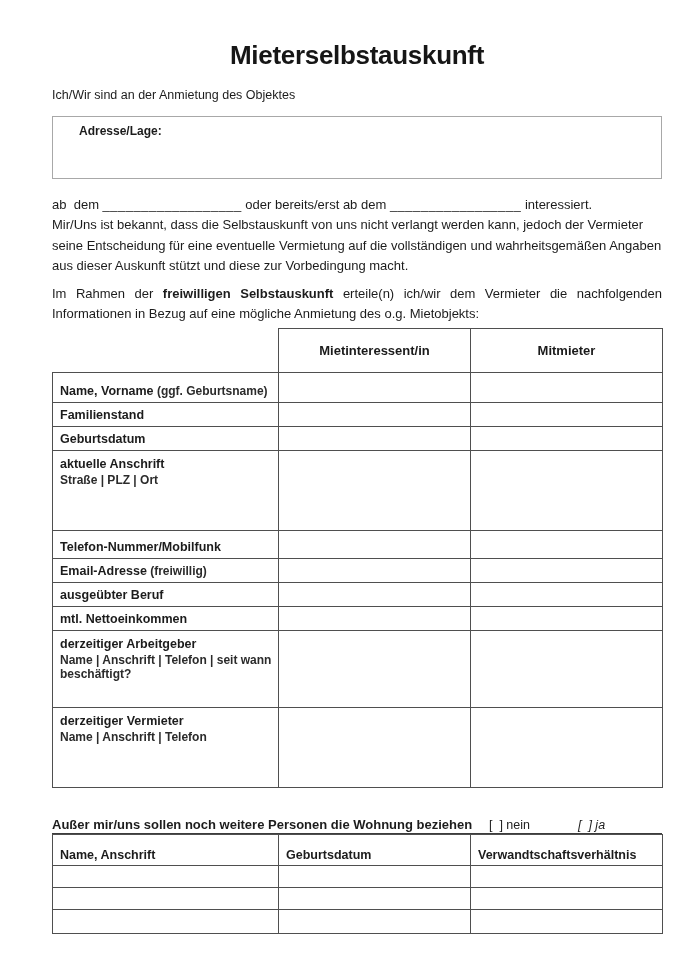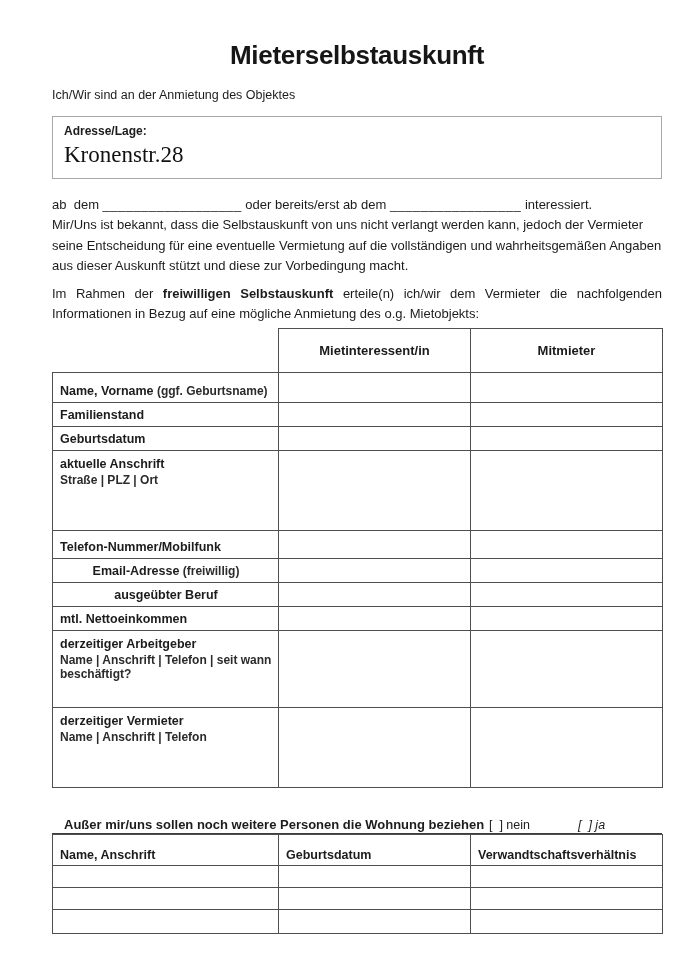--- a/index.html
+++ b/index.html
@@ -21,21 +21,21 @@
   }
 
   .intro { margin-top: 17px; font-size: 12.5px; line-height: 15px; }
 
   .addr-box {
     margin-top: 13px;
     border: 1px solid #a8a8a8;
     padding: 7px 11px 8px;
     min-height: 63px;
   }
-  .addr-label { font-size: 12px; font-weight: 700; line-height: 14px; }
+  .addr-label { font-size: 12px; font-weight: 700; line-height: 14px; margin-left: 15px; }
   .addr-value {
     font-family: "Liberation Serif", serif;
     font-size: 23px;
     line-height: 30px;
     margin-top: 2px;
     color: #111;
   }
 
   .date-line { margin-top: 18px; font-size: 13px; line-height: 16px; white-space: pre; }
   .date-line .blank { letter-spacing: 0.5px; color: #2a2a2a; }
@@ -55,33 +55,33 @@
   .t1 tr.head { height: 44px; }
   .t1 tr.head th {
     font-size: 13px; font-weight: 700; text-align: center; vertical-align: middle;
     color: #1a1a1a;
   }
   .t1 td.lbl { padding: 2px 6px 3px 7px; vertical-align: bottom; }
   .t1 tr.vtop td.lbl { vertical-align: top; padding-top: 3px; }
   .t1 .l   { font-size: 12.5px; font-weight: 700; }
   .t1 .sub { font-size: 12px; font-weight: 700; color: #2b2b2b; }
   .t1 .sub.below { display: block; margin-top: 1px; }
-  tr.h21 { height: 21px; } tr.h22 { height: 22px; } tr.h23 { height: 23px; text-align: center; }
+  tr.h21 { height: 21px; } tr.h22 { height: 22px; } tr.h23 { height: 23px; }
   tr.h28 { height: 28px; } tr.h30 { height: 30px; }
   tr.h77 { height: 77px; } tr.h80 { height: 80px; }
 
   
   .persons-head {
     position: relative;
     margin-top: 26px;
     height: 20px;
     border-bottom: 1px solid #3d3d3d;
     font-size: 13px; font-weight: 700;
   }
-  .persons-head .ph-text { position: absolute; left: 12px; bottom: 1px; }
+  .persons-head .ph-text { position: absolute; left: 0; bottom: 1px; }
   .persons-head .chk {
     position: absolute; bottom: 1px;
     font-weight: 400; font-size: 12.5px; white-space: pre; color: #222;
   }
   .persons-head .chk.nein { left: 437px; }
   .persons-head .chk.ja   { left: 526px; font-style: italic; }
 
   .t2 th {
     font-size: 12.5px; font-weight: 700; text-align: left; vertical-align: bottom;
     padding: 2px 6px 3px 7px;
@@ -93,21 +93,20 @@
 <body>
 
 <div class="page">
 
   <h1 class="title">Mieterselbstauskunft</h1>
 
   <p class="intro">Ich/Wir sind an der Anmietung des Objektes</p>
 
   <div class="addr-box">
     <div class="addr-label">Adresse/Lage:</div>
-    <div class="addr-value">Kronenstr.28</div>
   </div>
 
   <p class="date-line"><span>ab  dem </span><span class="blank">__________________</span><span> oder bereits/erst ab dem </span><span class="blank">_________________</span><span> interessiert.</span></p>
 
   <p class="para">Mir/Uns ist bekannt, dass die Selbstauskunft von uns nicht verlangt werden kann, jedoch der Vermieter seine Entscheidung für eine eventuelle Vermietung auf die vollständigen und wahrheitsgemäßen Angaben aus dieser Auskunft stützt und diese zur Vorbedingung macht.</p>
 
   <p class="para just"><span>Im Rahmen der </span><b>freiwilligen Selbstauskunft</b><span> erteile(n) ich/wir dem Vermieter die nachfolgenden Informationen in Bezug auf eine mögliche Anmietung des o.g. Mietobjekts:</span></p>
 
   <table class="t1">
     <colgroup>

